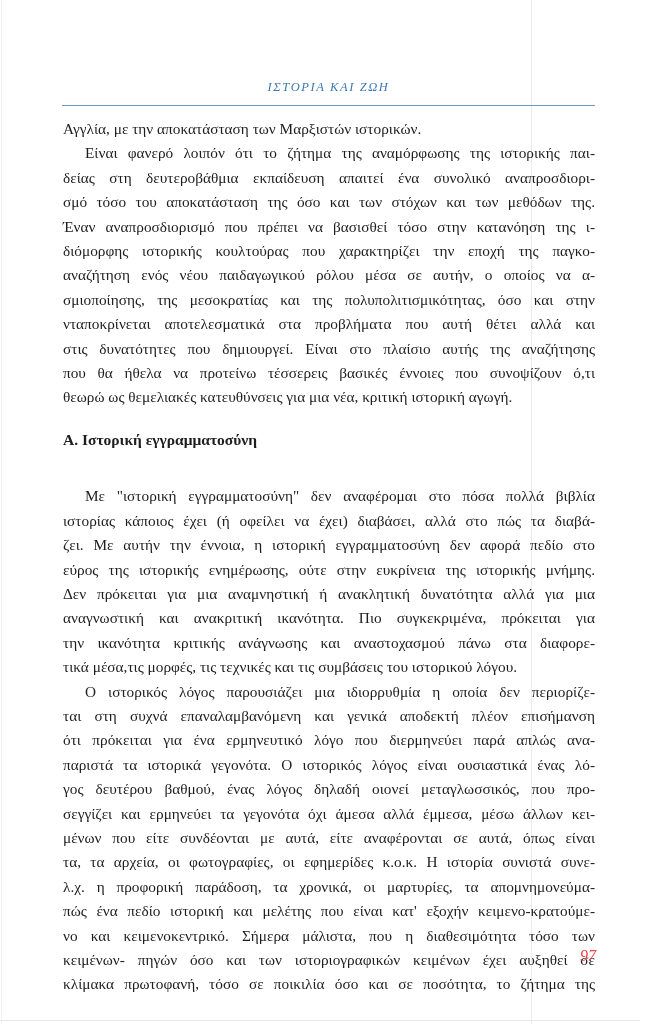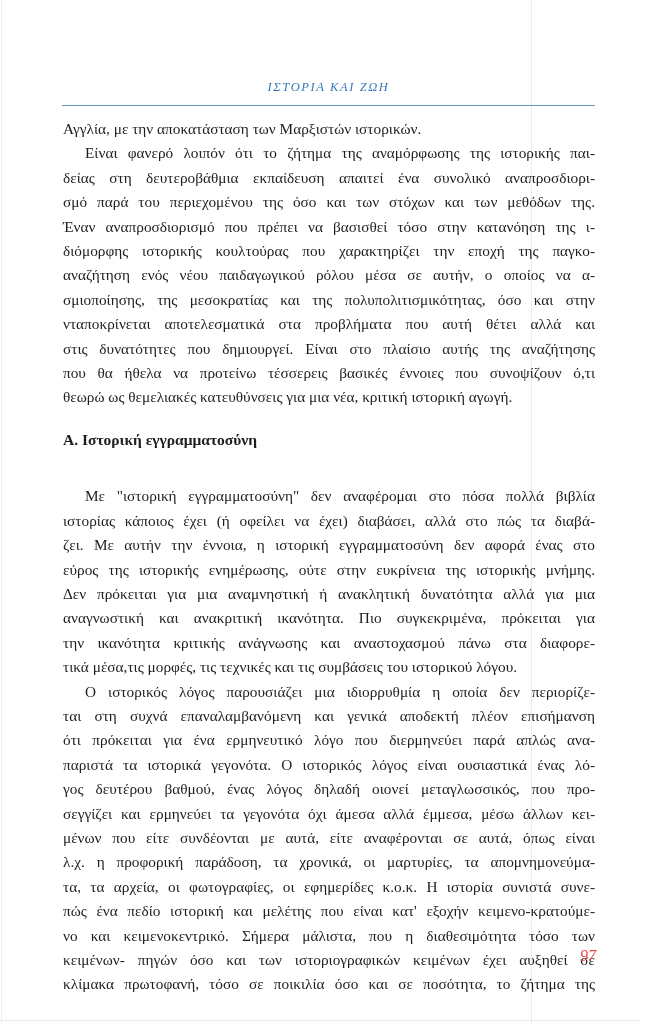--- a/index.html
+++ b/index.html
@@ -110,54 +110,54 @@
 
   <div class="body-text">
 
     <div>
       <span class="line last">Αγγλία, με την αποκατάσταση των Μαρξιστών ιστορικών.</span>
     </div>
 
     <div>
       <span class="line indent">Είναι φανερό λοιπόν ότι το ζήτημα της αναμόρφωσης της ιστορικής παι-</span>
       <span class="line">δείας στη δευτεροβάθμια εκπαίδευση απαιτεί ένα συνολικό αναπροσδιορι-</span>
-      <span class="line">σμό παρά του περιεχομένου της όσο και των στόχων και των μεθόδων της.</span>
+      <span class="line">σμό τόσο του αποκατάσταση της όσο και των στόχων και των μεθόδων της.</span>
       <span class="line">Έναν αναπροσδιορισμό που πρέπει να βασισθεί τόσο στην κατανόηση της ι-</span>
       <span class="line">διόμορφης ιστορικής κουλτούρας που χαρακτηρίζει την εποχή της παγκο-</span>
       <span class="line">αναζήτηση ενός νέου παιδαγωγικού ρόλου μέσα σε αυτήν, ο οποίος να α-</span>
       <span class="line">σμιοποίησης, της μεσοκρατίας και της πολυπολιτισμικότητας, όσο και στην</span>
       <span class="line">νταποκρίνεται αποτελεσματικά στα προβλήματα που αυτή θέτει αλλά και</span>
       <span class="line">στις δυνατότητες που δημιουργεί. Είναι στο πλαίσιο αυτής της αναζήτησης</span>
       <span class="line">που θα ήθελα να προτείνω τέσσερεις βασικές έννοιες που συνοψίζουν ό,τι</span>
       <span class="line last">θεωρώ ως θεμελιακές κατευθύνσεις για μια νέα, κριτική ιστορική αγωγή.</span>
     </div>
 
     <span class="section-heading">Α. Ιστορική εγγραμματοσύνη</span>
 
     <div>
       <span class="line indent">Με "ιστορική εγγραμματοσύνη" δεν αναφέρομαι στο πόσα πολλά βιβλία</span>
       <span class="line">ιστορίας κάποιος έχει (ή οφείλει να έχει) διαβάσει, αλλά στο πώς τα διαβά-</span>
-      <span class="line">ζει. Με αυτήν την έννοια, η ιστορική εγγραμματοσύνη δεν αφορά ένας στο</span>
+      <span class="line">ζει. Με αυτήν την έννοια, η ιστορική εγγραμματοσύνη δεν αφορά πεδίο στο</span>
       <span class="line">εύρος της ιστορικής ενημέρωσης, ούτε στην ευκρίνεια της ιστορικής μνήμης.</span>
       <span class="line">Δεν πρόκειται για μια αναμνηστική ή ανακλητική δυνατότητα αλλά για μια</span>
       <span class="line">αναγνωστική και ανακριτική ικανότητα. Πιο συγκεκριμένα, πρόκειται για</span>
       <span class="line">την ικανότητα κριτικής ανάγνωσης και αναστοχασμού πάνω στα διαφορε-</span>
       <span class="line last">τικά μέσα,τις μορφές, τις τεχνικές και τις συμβάσεις του ιστορικού λόγου.</span>
     </div>
 
     <div>
       <span class="line indent">Ο ιστορικός λόγος παρουσιάζει μια ιδιορρυθμία η οποία δεν περιορίζε-</span>
       <span class="line">ται στη συχνά επαναλαμβανόμενη και γενικά αποδεκτή πλέον επισήμανση</span>
       <span class="line">ότι πρόκειται για ένα ερμηνευτικό λόγο που διερμηνεύει παρά απλώς ανα-</span>
       <span class="line">παριστά τα ιστορικά γεγονότα. Ο ιστορικός λόγος είναι ουσιαστικά ένας λό-</span>
       <span class="line">γος δευτέρου βαθμού, ένας λόγος δηλαδή οιονεί μεταγλωσσικός, που προ-</span>
       <span class="line">σεγγίζει και ερμηνεύει τα γεγονότα όχι άμεσα αλλά έμμεσα, μέσω άλλων κει-</span>
       <span class="line">μένων που είτε συνδέονται με αυτά, είτε αναφέρονται σε αυτά, όπως είναι</span>
+      <span class="line">τα, τα αρχεία, οι φωτογραφίες, οι εφημερίδες κ.ο.κ. Η ιστορία συνιστά συνε-</span>
       <span class="line">λ.χ. η προφορική παράδοση, τα χρονικά, οι μαρτυρίες, τα απομνημονεύμα-</span>
-      <span class="line">τα, τα αρχεία, οι φωτογραφίες, οι εφημερίδες κ.ο.κ. Η ιστορία συνιστά συνε-</span>
       <span class="line">πώς ένα πεδίο ιστορική και μελέτης που είναι κατ' εξοχήν κειμενο-κρατούμε-</span>
       <span class="line">νο και κειμενοκεντρικό. Σήμερα μάλιστα, που η διαθεσιμότητα τόσο των</span>
       <span class="line">κειμένων- πηγών όσο και των ιστοριογραφικών κειμένων έχει αυξηθεί σε</span>
       <span class="line">κλίμακα πρωτοφανή, τόσο σε ποικιλία όσο και σε ποσότητα, το ζήτημα της</span>
     </div>
   </div>
 
   <div class="page-number">97</div>
 </div>
 

